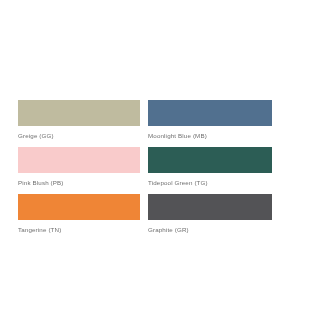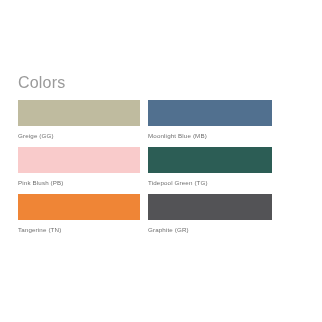--- a/index.html
+++ b/index.html
@@ -62,21 +62,20 @@
     color: #6f6f6f;
     letter-spacing: 0.15px;
     white-space: nowrap;
   }
 </style>
 </head>
 <body>
 
 <div class="slide" style="background-color: rgb(255, 255, 255);">
 
-  <div class="slide-title" style="color: rgb(154, 154, 154);">Colors</div>
 
   <div class="swatch-grid">
 
     <div class="swatch-cell col-left">
       <span class="swatch-chip" style="background-color: rgb(191, 187, 159);"></span>
       <span class="swatch-label">Greige (GG)</span>
     </div>
 
     <div class="swatch-cell col-right">
       <span class="swatch-chip" style="background-color: rgb(81, 112, 143);"></span>

